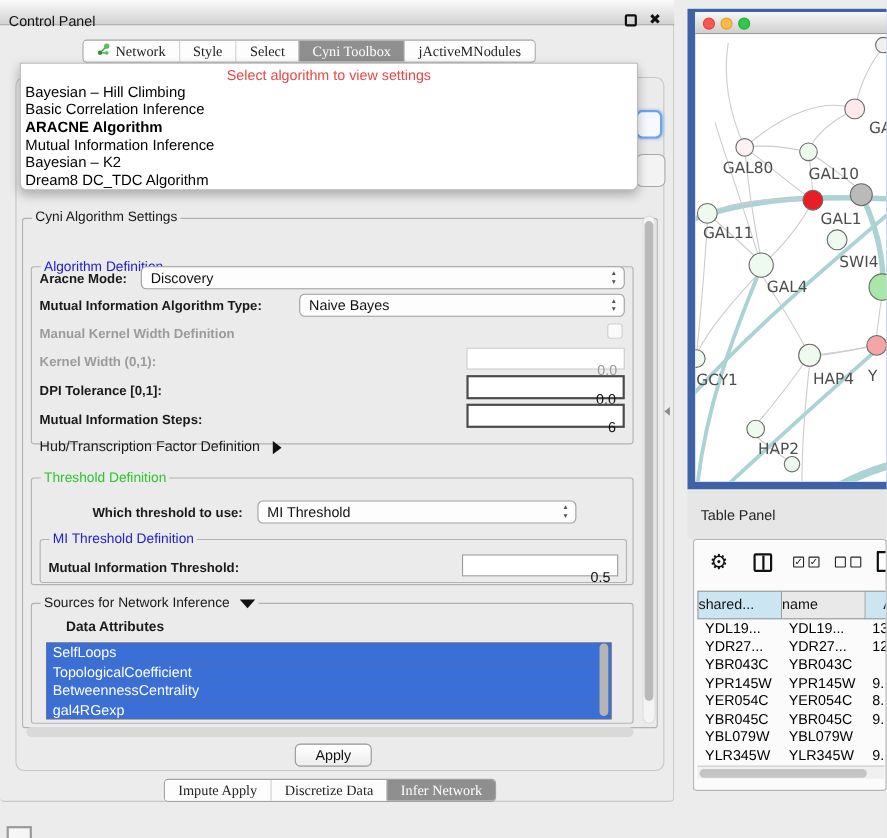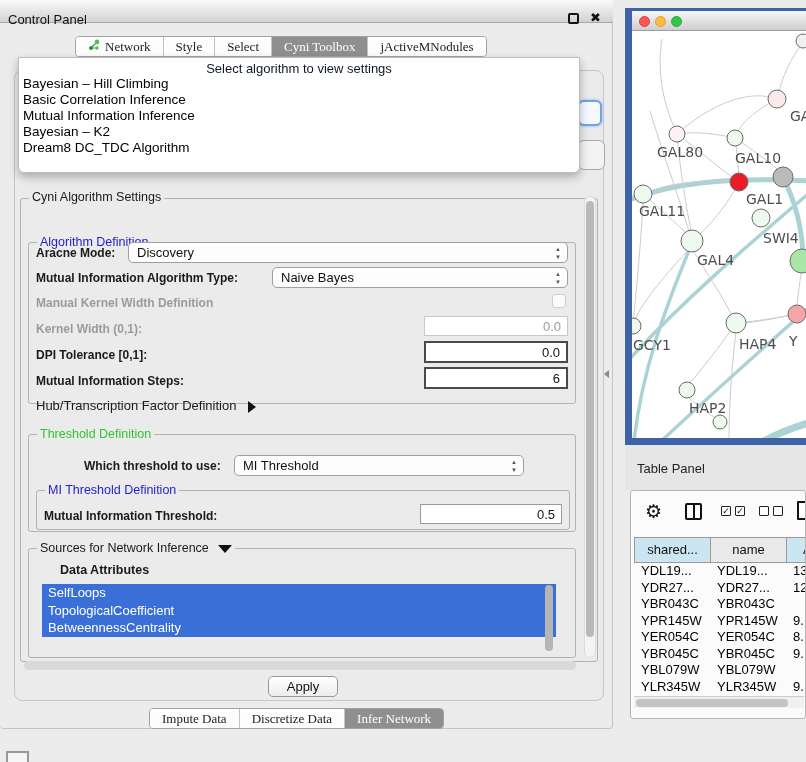--- a/index.html
+++ b/index.html
@@ -31,50 +31,50 @@
     background:#ebebeb; border:1px solid #c6c6c6; border-radius:8px; }
   .frag-combo-blue { left:578px; top:100px; width:24px; height:26px;
     border:2px solid #6fa3e8; border-radius:6px; background:#f6f9ff; box-shadow:0 0 3px #8ab4ec; }
   .frag-combo-gray { left:578px; top:140px; width:27px; height:30px;
     border:1px solid #a8a8a8; border-radius:6px; background:#f3f3f3; }
 
   
   #algo-dropdown { left:18px; top:57px; width:562px; height:116px; background:#fff;
     border:1px solid #bdbdbd; border-radius:0 0 6px 6px;
     box-shadow:0 4px 10px rgba(0,0,0,.28); z-index:50; }
-  #algo-placeholder { text-align:center; color:#0f172a; font-size:13px; padding-top:3px; height:18px; }
+  #algo-placeholder { text-align:center; color:#ef4444; font-size:13px; padding-top:3px; height:18px; }
   .algo-item { font-size:13.5px; color:#000; padding:0 4px; height:16px; line-height:16px; }
   .algo-item.bold { font-weight:bold; }
 
   
   .group { position:absolute; border:1px solid #b2b2b2; border-radius:3px; }
   .legend { position:absolute; top:-8px; left:8px; background:#ebebeb; padding:0 3px;
     font-size:12.5px; color:#1a1a1a; white-space:nowrap; }
   .legend.blue { color:#2222cc; }
   .legend.green { color:#2fc52f; }
 
   .lbl { position:absolute; font-size:12px; font-weight:bold; color:#1a1a1a; white-space:nowrap; }
   .lbl.dis { color:#9b9b9b; }
   .combo { position:absolute; height:21px; background:#fdfdfd; border:1px solid #9f9f9f;
     border-radius:5px; font-size:13px; color:#111; display:flex; align-items:center; padding:0 8px; }
   .combo .stepper { position:absolute; right:6px; top:2px; font-size:6px; color:#555; line-height:8px; text-align:center; }
   .field { position:absolute; height:20px; background:#fff; border:1px solid #c8c8c8;
-    font-size:13px; color:#111; text-align:right; padding:2px 6px 0 0; }
+    font-size:13px; color:#111; text-align:right; padding:12px 6px 0 0; }
   .field.dark { border:2px solid #4a4a4a; }
   .field.dis { color:#9b9b9b; }
   .checkbox { position:absolute; width:14px; height:14px; border:1px solid #cfcfcf;
     border-radius:3px; background:#fafafa; }
 
   .tri-right { display:inline-block; width:0; height:0; border-top:6px solid transparent;
     border-bottom:6px solid transparent; border-left:8px solid #111; margin-left:8px; vertical-align:middle; }
   .tri-down { display:inline-block; width:0; height:0; border-left:7px solid transparent;
     border-right:7px solid transparent; border-top:8px solid #111; margin-left:6px; vertical-align:middle; }
 
   
-  #attr-list { left:42px; top:584px; width:514px; height:53px; background:#a16207; overflow:hidden; }
+  #attr-list { left:42px; top:584px; width:514px; height:70px; background:#a16207; overflow:hidden; }
   .attr-row { height:17.5px; line-height:17.5px; background:#3a6fd8; color:#fff; font-size:13px; padding-left:6px; }
   #attr-scroll { left:545px; top:585px; width:8px; height:66px; background:#b5b5b5; border-radius:4px; }
 
   
   #v-scroll-track { left:584px; top:196px; width:12px; height:462px; background:#f4f4f4;
     border:1px solid #dcdcdc; border-radius:6px; }
   #v-scroll-thumb { position:absolute; left:1px; top:4px; width:8px; height:436px; background:#b9b9b9; border-radius:5px; }
   #h-scroll-thumb { left:24px; top:661px; width:552px; height:9px; background:#d9d9d9; border-radius:5px; }
 
   #apply-btn { left:268px; top:676px; width:70px; height:21px;
@@ -105,21 +105,21 @@
   .split-icon { position:absolute; left:54px; top:12px; width:17px; height:17px; border:2px solid #111; border-radius:2px; }
   .split-icon::after { content:""; position:absolute; left:5.5px; top:0; width:2px; height:13px; background:#111; }
   .cb { position:absolute; width:10px; height:10px; border:1.5px solid #222; border-radius:1px;
     font-size:9px; line-height:9px; text-align:center; color:#111; font-weight:bold; }
   .doc-icon { position:absolute; left:166px; top:10px; width:16px; height:19px; border:2px solid #111;
     border-radius:1px; background:#fff; }
   .doc-icon::after { content:""; position:absolute; right:-2px; top:-2px; width:6px; height:6px;
     background:#fbfbfb; border-left:2px solid #111; border-bottom:2px solid #111; }
   #table-head { position:absolute; left:3px; top:46px; width:176px; height:26px; display:flex; }
   .th { height:26px; border:1px solid #9a9a9a; border-left:none; font-size:13px; color:#111;
-    text-align:center; line-height:24px; overflow:hidden; white-space:nowrap; }
+    line-height:24px; overflow:hidden; white-space:nowrap; }
   .th:first-child { border-left:1px solid #9a9a9a; }
   .th.blue { background:#cbe6f2; }
   .th.gray { background:#e9e9e9; }
   #table-rows { position:absolute; left:3px; top:72px; width:176px; height:136px; overflow:hidden; }
   .tr { display:flex; height:16.5px; font-size:13px; color:#000; }
   .td { overflow:hidden; white-space:nowrap; padding-left:7px; }
   #table-hscroll { position:absolute; left:3px; top:205px; width:170px; height:12px;
     background:#f0f0f0; border-top:1px solid #ccc; }
   #table-hscroll-thumb { position:absolute; left:2px; top:2px; width:152px; height:8px; background:#c4c4c4; border-radius:4px; }
 
@@ -165,20 +165,21 @@
 </div>
 
 <div class="abs" id="content-panel"></div>
 <div class="abs frag-combo-blue"></div>
 <div class="abs frag-combo-gray"></div>
 
 <div class="abs" id="algo-dropdown">
   <div id="algo-placeholder">Select algorithm to view settings</div>
   <div class="algo-item">Bayesian – Hill Climbing</div>
   <div class="algo-item">Basic Correlation Inference</div>
+  <div class="algo-item bold">ARACNE Algorithm</div>
   <div class="algo-item">Mutual Information Inference</div>
   <div class="algo-item">Bayesian – K2</div>
   <div class="algo-item">Dream8 DC_TDC Algorithm</div>
 </div>
 
 <div class="group" style="left:20px; top:198px; width:578px; height:464px;">
   <span class="legend" style="top:-9px;">Cyni Algorithm Settings</span>
 </div>
 
 <div class="group" style="left:28px; top:226px; width:548px; height:162px;margin-top:16px;">
@@ -239,21 +240,21 @@
 
 <div class="abs" id="v-scroll-track">
   <div id="v-scroll-thumb"></div>
 </div>
 <div class="abs" id="h-scroll-thumb"></div>
 
 <div class="abs" id="apply-btn">Apply</div>
 
 <div class="abs seg-bar" id="bottom-tabs">
   <div class="seg">
-      <span>Impute Data</span>
+      <span>Impute Apply</span>
     </div>
   <div class="seg">
       <span>Discretize Data</span>
     </div>
   <div class="seg sel">
       <span>Infer Network</span>
     </div>
 </div>
 
 <div class="abs" id="splitter-arrow"></div>

